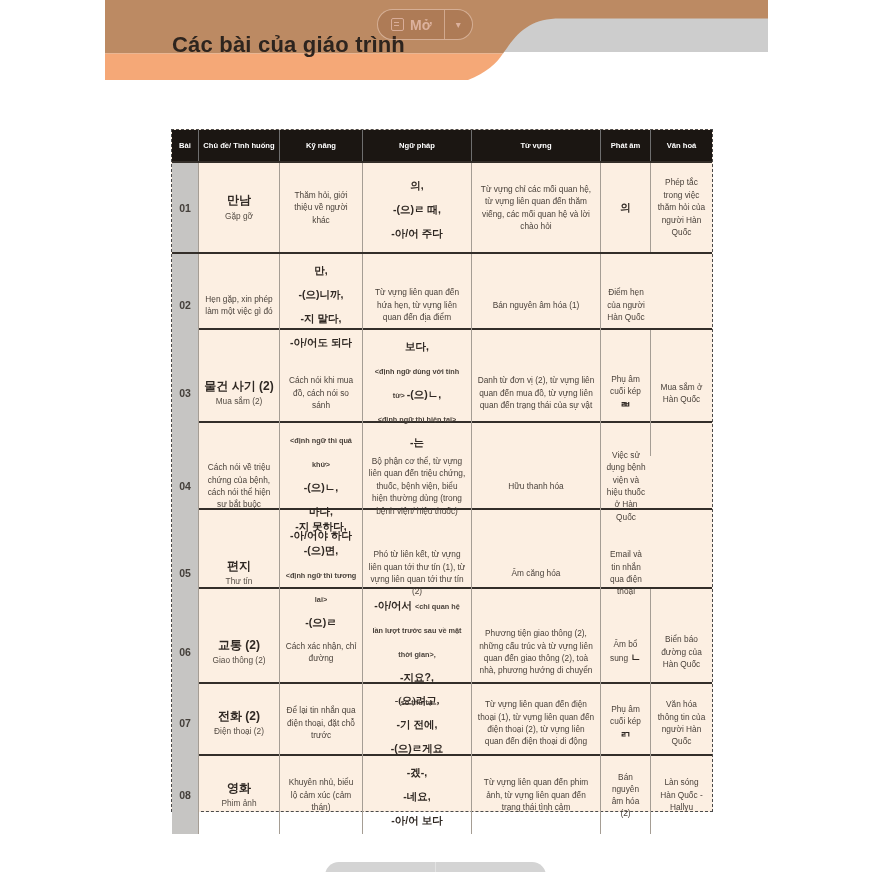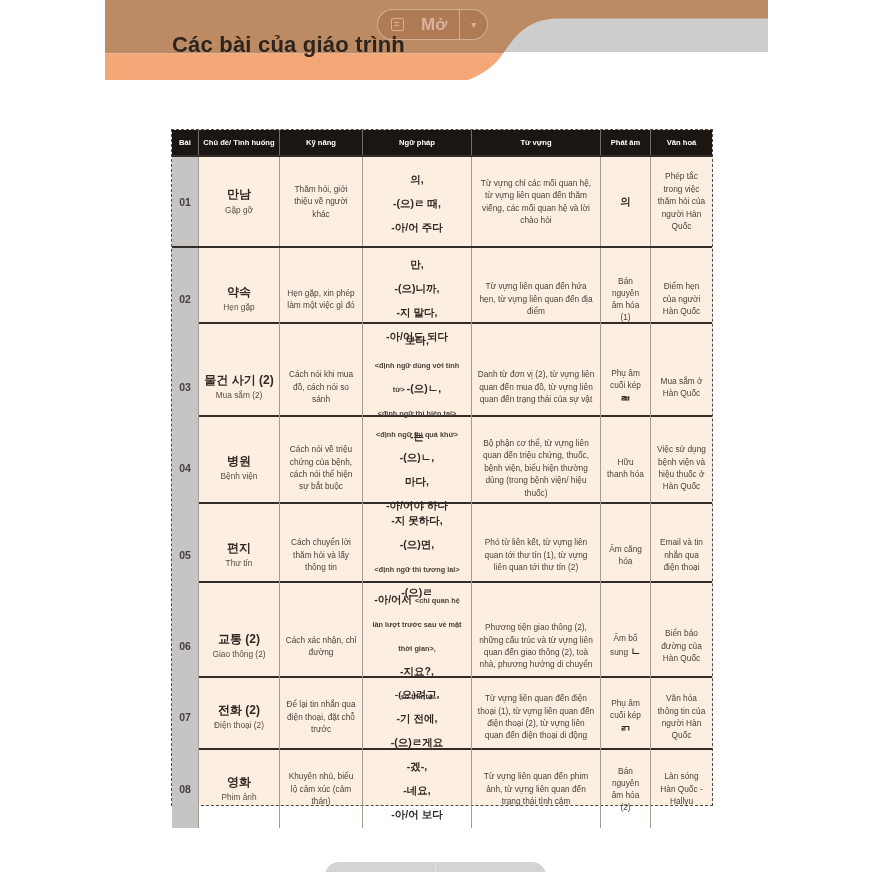--- a/index.html
+++ b/index.html
@@ -12,27 +12,27 @@
               color:#2d241e;letter-spacing:.2px;}
 
   
   .open-btn{position:absolute;left:377px;top:9px;height:31px;display:flex;align-items:center;
             border:1px solid rgba(244,216,200,.55);border-radius:16px;
             background:rgba(110,58,30,.18);color:#dcb19d;cursor:pointer;box-sizing:border-box;}
   .open-main{display:flex;align-items:center;gap:6px;padding:0 12px 0 13px;height:100%;}
   .doc-icon{width:11px;height:11px;border:1.3px solid #d9ad99;border-radius:2px;
             background-image:linear-gradient(#d9ad99,#d9ad99),linear-gradient(#d9ad99,#d9ad99);
             background-size:5px 1.2px;background-position:2px 3px,2px 6px;background-repeat:no-repeat;}
-  .open-label{font-size:17px;font-weight:bold;margin-left:11px;}
+  .open-label{font-size:14px;font-weight:bold;}
   .open-split{width:1px;align-self:stretch;background:rgba(244,216,200,.5);}
   .open-chevron{padding:0 11px;font-size:10px;line-height:31px;}
 
   
   .table-wrap{position:absolute;left:171px;top:129px;border:1.5px dashed #4a4a4a;background:#fcefe2;}
-  .thead{display:grid;height:25px;background:#1b1612;}
+  .thead{display:grid;height:31px;background:#1b1612;}
   .th{display:flex;align-items:center;justify-content:center;text-align:center;
       color:#ffffff;font-size:7.6px;font-weight:bold;border-right:1px solid #6e6e6e;
       padding:0 2px;box-sizing:border-box;line-height:1.2;}
   .th:last-child{border-right:none;}
   .tr{display:grid;border-top:2px solid #332e29;background:#fcefe2;box-sizing:border-box;}
   .td{display:flex;flex-direction:column;align-items:center;justify-content:center;
       text-align:center;border-right:1px solid #a59d94;box-sizing:border-box;
       padding:3px 5px;color:#4a423b;}
   .td:last-child{border-right:none;}
   .c-no{background:#c6c5c3;font-weight:bold;color:#45403b;font-size:10.5px;padding:12px;}
@@ -97,24 +97,20 @@
             <div class="gline"><div class="kr" style="display: inline;">-아/어 주다</div></div>
           </div>
           <div class="td c-text">Từ vựng chỉ các mối quan hệ, từ vựng liên quan đến thăm viếng, các mối quan hệ và lời chào hỏi</div>
           <div class="td c-pron">
             <div class="pline"><div class="kr-inline" style="display: inline;">의</div></div>
           </div>
           <div class="td c-text">Phép tắc trong việc thăm hỏi của người Hàn Quốc</div>
         </div>
         <div class="tr" style="grid-template-columns: 27px 81px 83px 109px 129px 50px 61px; height: 76px;">
           <div class="td c-no">02</div>
-          <div class="td c-topic">
-            <div class="kr-title">약속</div>
-            <div class="vi-sub">Hẹn gặp</div>
-          </div>
           <div class="td c-text">Hẹn gặp, xin phép làm một việc gì đó</div>
           <div class="td c-grammar">
             <div class="gline"><div class="kr" style="display: inline;">만,</div></div>
             <div class="gline"><div class="kr" style="display: inline;">-(으)니까,</div></div>
             <div class="gline"><div class="kr" style="display: inline;">-지 말다,</div></div>
             <div class="gline"><div class="kr" style="display: inline;">-아/어도 되다</div></div>
           </div>
           <div class="td c-text">Từ vựng liên quan đến hứa hẹn, từ vựng liên quan đến địa điểm</div>
           <div class="td c-pron">
             <div class="pline"><div class="vi" style="display: inline;">Bán nguyên âm hóa (1)</div></div>
@@ -136,44 +132,39 @@
           </div>
           <div class="td c-text">Danh từ đơn vị (2), từ vựng liên quan đến mua đồ, từ vựng liên quan đến trạng thái của sự vật</div>
           <div class="td c-pron">
             <div class="pline"><div class="vi" style="display: inline;">Phụ âm cuối kép</div></div>
             <div class="pline"><div class="kr-inline" style="display: inline;">ㄼ</div></div>
           </div>
           <div class="td c-text">Mua sắm ở Hàn Quốc</div>
         </div>
         <div class="tr" style="grid-template-columns: 27px 81px 83px 109px 129px 50px 61px; height: 87px;">
           <div class="td c-no">04</div>
-          <div class="td c-topic">
-            <div class="kr-title">병원</div>
-            <div class="vi-sub">Bệnh viện</div>
-          </div>
           <div class="td c-text">Cách nói về triệu chứng của bệnh, cách nói thể hiện sự bắt buộc</div>
           <div class="td c-grammar">
             <div class="gline"><div class="note" style="display: inline;">&lt;định ngữ thì quá khứ&gt;</div></div>
             <div class="gline"><div class="kr" style="display: inline;">-(으)ㄴ,</div></div>
             <div class="gline"><div class="kr" style="display: inline;">마다,</div></div>
             <div class="gline"><div class="kr" style="display: inline;">-아/어야 하다</div></div>
           </div>
           <div class="td c-text">Bộ phận cơ thể, từ vựng liên quan đến triệu chứng, thuốc, bệnh viện, biểu hiện thường dùng (trong bệnh viện/ hiệu thuốc)</div>
           <div class="td c-pron">
             <div class="pline"><div class="vi" style="display: inline;">Hữu thanh hóa</div></div>
           </div>
           <div class="td c-text">Việc sử dụng bệnh viện và hiệu thuốc ở Hàn Quốc</div>
         </div>
         <div class="tr" style="grid-template-columns: 27px 81px 83px 109px 129px 50px 61px; height: 79px;">
           <div class="td c-no">05</div>
           <div class="td c-topic">
             <div class="kr-title">편지</div>
             <div class="vi-sub">Thư tín</div>
           </div>
-          <div class="td c-text">Cách chuyển lời thăm hỏi và lấy thông tin</div>
           <div class="td c-grammar">
             <div class="gline"><div class="kr" style="display: inline;">-지 못하다,</div></div>
             <div class="gline"><div class="kr" style="display: inline;">-(으)면,</div></div>
             <div class="gline"><div class="note" style="display: inline;">&lt;định ngữ thì tương lai&gt;</div></div>
             <div class="gline"><div class="kr" style="display: inline;">-(으)ㄹ</div></div>
           </div>
           <div class="td c-text">Phó từ liên kết, từ vựng liên quan tới thư tín (1), từ vựng liên quan tới thư tín (2)</div>
           <div class="td c-pron">
             <div class="pline"><div class="vi" style="display: inline;">Âm căng hóa</div></div>
           </div>

